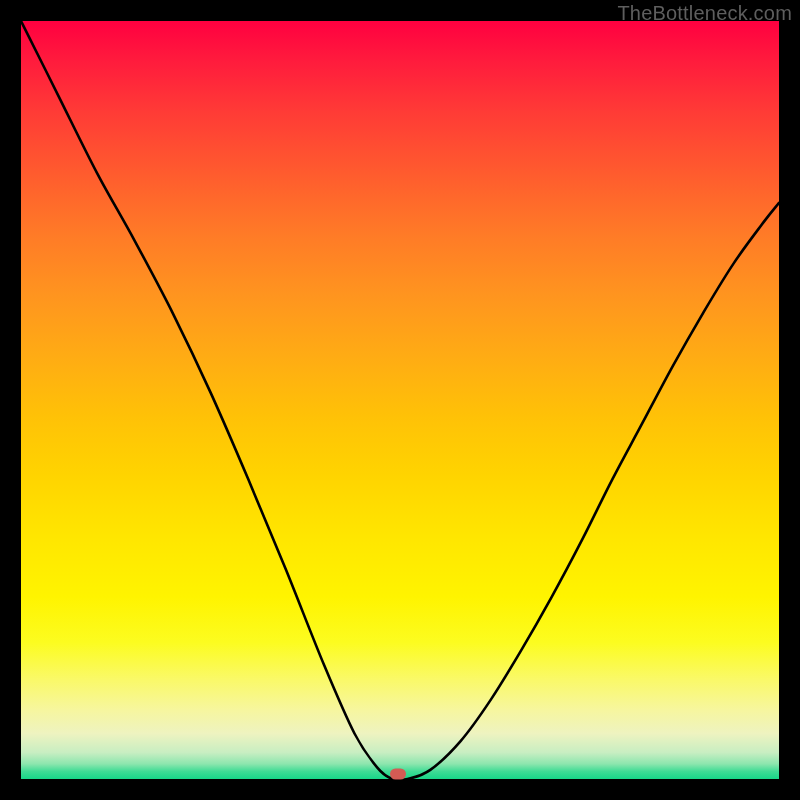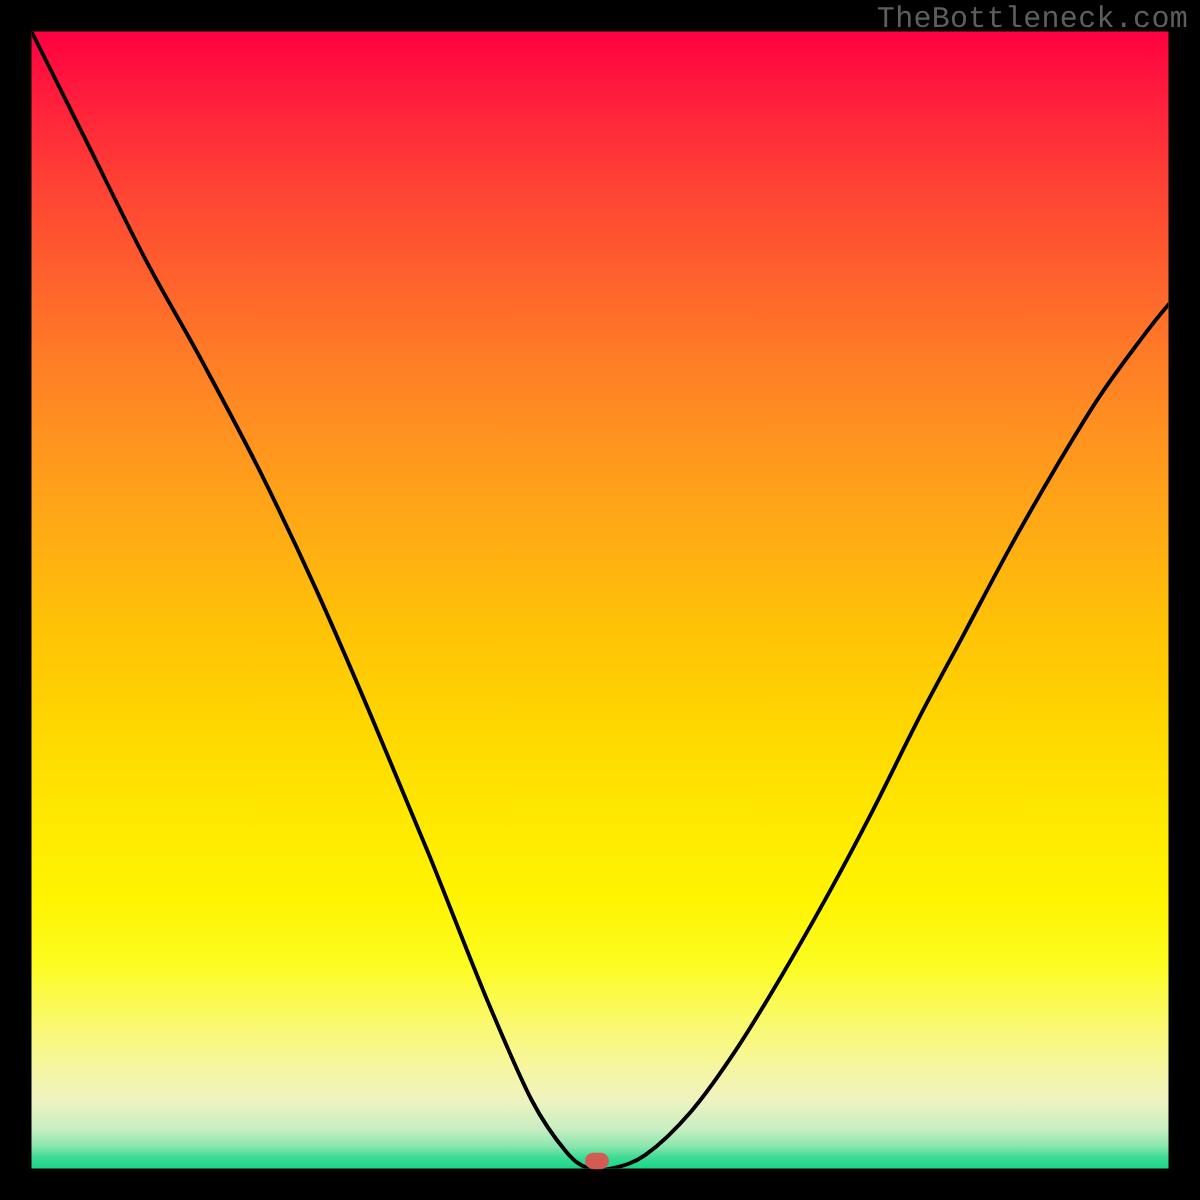--- a/index.html
+++ b/index.html
@@ -9,21 +9,20 @@
     height: 800px;
     background: #000;
     font-family: Arial, Helvetica, sans-serif;
     overflow: hidden;
   }
   .frame {
     position: relative;
     width: 800px;
     height: 734px;
     background: #000;
-    font-family: Liberation Mono, monospace;
   }
   .plot {
     position: absolute;
     left: 21px;
     top: 21px;
     width: 758px;
     height: 758px;
   }
   .gradient {
     position: absolute;

